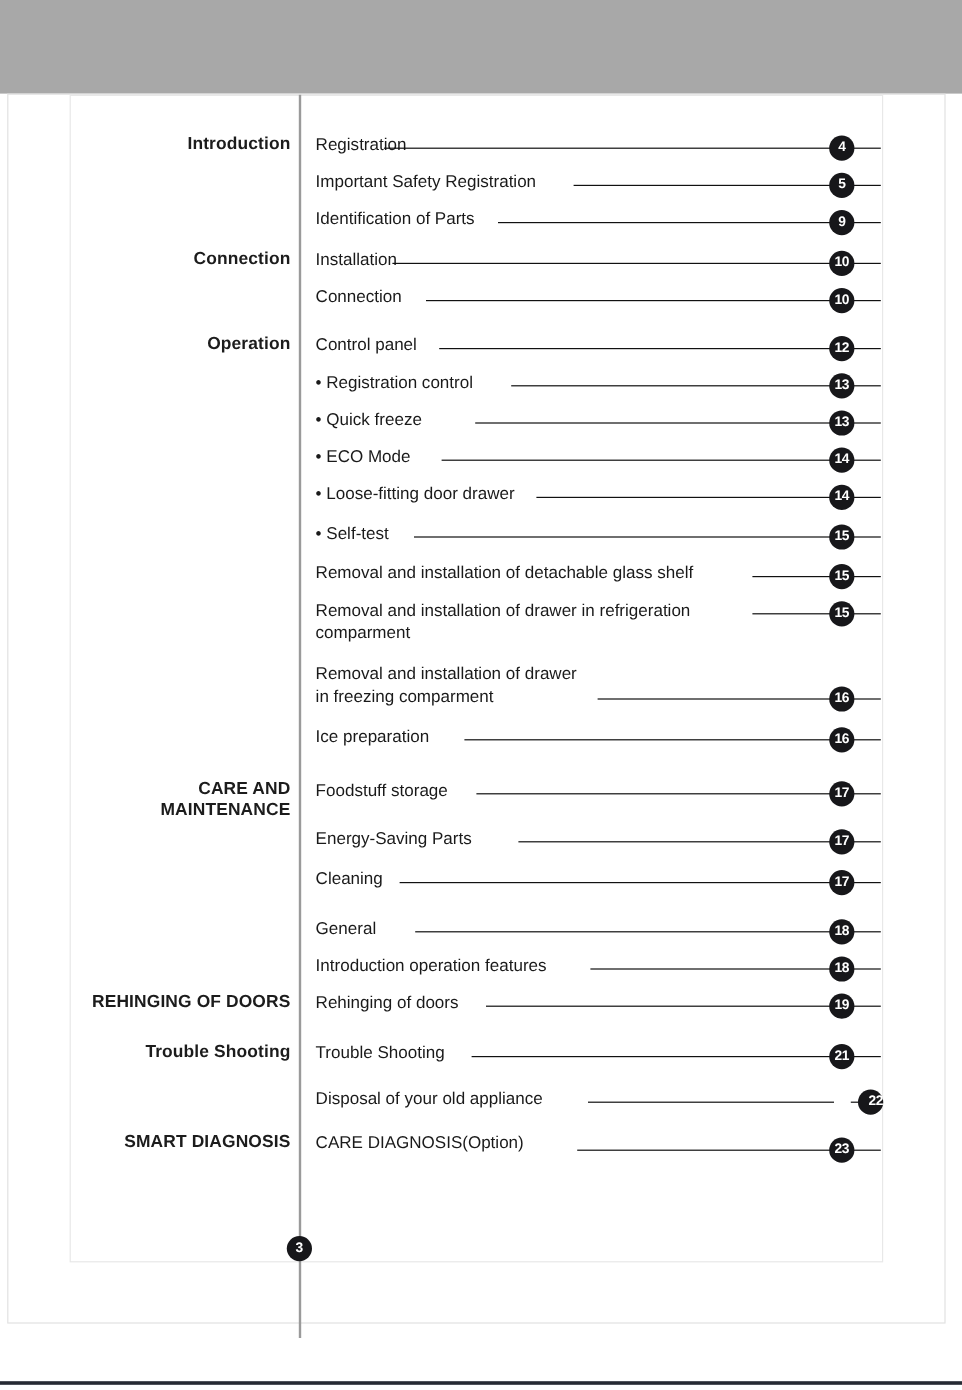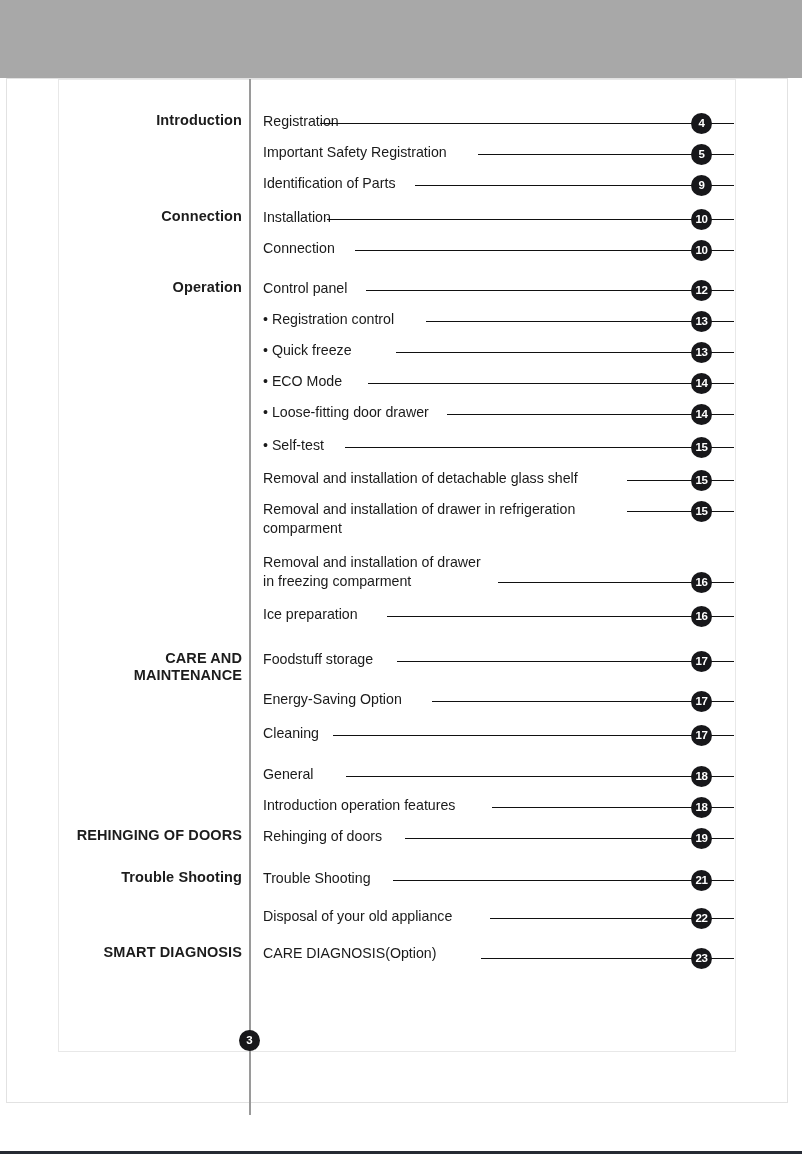--- a/index.html
+++ b/index.html
@@ -247,21 +247,21 @@
       </div>
       <div class="row" style="top: 650px;">
         <div class="cat">CARE AND
 MAINTENANCE</div>
         <div class="title">Foodstuff storage</div>
         <div class="leader" style="left: 397px; width: 298px; top: 11px;"></div>
         <div class="leader" style="left: 709px; width: 25px; top: 11px;"></div>
         <div class="badge" style="left: 691px; top: 1px;">17</div>
       </div>
       <div class="row" style="top: 690px;">
-        <div class="title">Energy-Saving Option</div>
+        <div class="title">Energy-Saving Parts</div>
         <div class="leader" style="left: 432px; width: 263px; top: 11px;"></div>
         <div class="leader" style="left: 709px; width: 25px; top: 11px;"></div>
         <div class="badge" style="left: 691px; top: 1px;">17</div>
       </div>
       <div class="row" style="top: 724px;">
         <div class="title">Cleaning</div>
         <div class="leader" style="left: 333px; width: 362px; top: 11px;"></div>
         <div class="leader" style="left: 709px; width: 25px; top: 11px;"></div>
         <div class="badge" style="left: 691px; top: 1px;">17</div>
       </div>
@@ -288,21 +288,21 @@
         <div class="cat">Trouble Shooting</div>
         <div class="title">Trouble Shooting</div>
         <div class="leader" style="left: 393px; width: 302px; top: 11px;"></div>
         <div class="leader" style="left: 709px; width: 25px; top: 11px;"></div>
         <div class="badge" style="left: 691px; top: 1px;">21</div>
       </div>
       <div class="row" style="top: 907px;">
         <div class="title">Disposal of your old appliance</div>
         <div class="leader" style="left: 490px; width: 205px; top: 11px;"></div>
         <div class="leader" style="left: 709px; width: 25px; top: 11px;"></div>
-        <div class="badge" style="left: 691px; top: 1px;">22</div>
+        <div class="badge" style="left: 715px; top: 1px; text-align: right;">22</div>
       </div>
       <div class="row" style="top: 944px;">
         <div class="cat">SMART DIAGNOSIS</div>
         <div class="title">CARE DIAGNOSIS(Option)</div>
         <div class="leader" style="left: 481px; width: 214px; top: 14px;"></div>
         <div class="leader" style="left: 709px; width: 25px; top: 14px;"></div>
         <div class="badge" style="left: 691px; top: 4px;">23</div>
       </div>
     </div>
 

